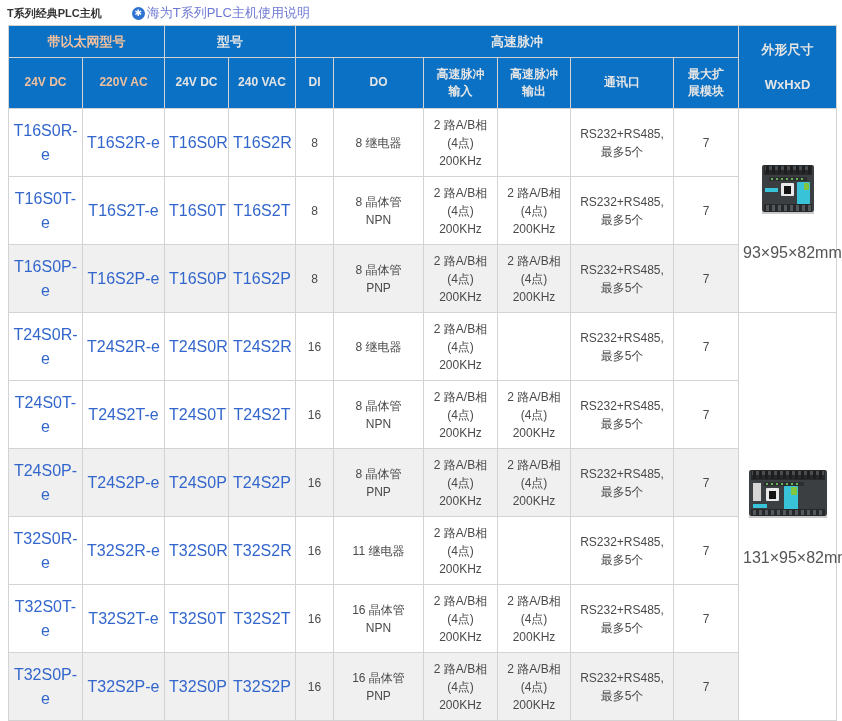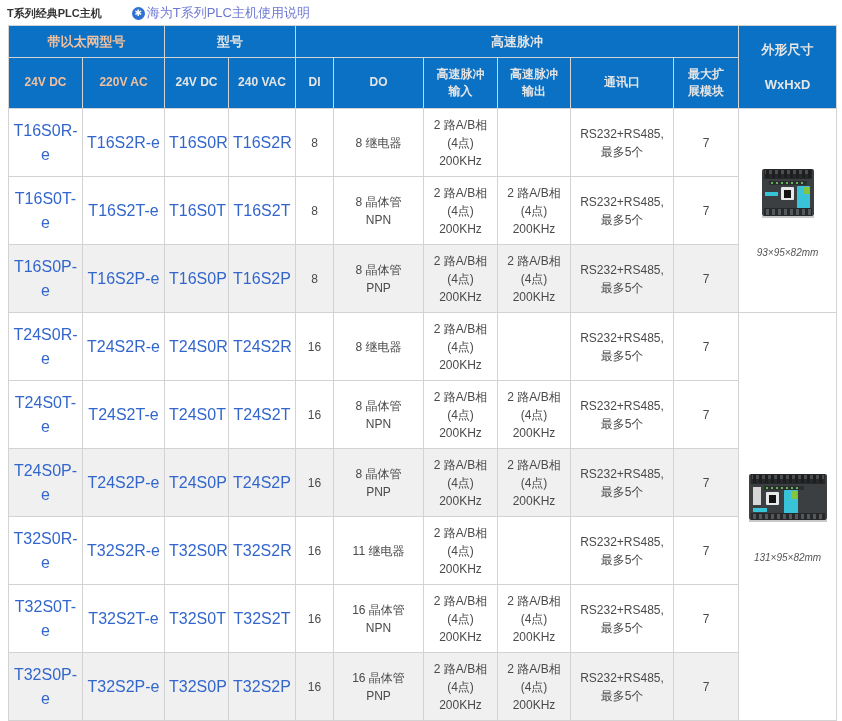--- a/index.html
+++ b/index.html
@@ -22,21 +22,21 @@
   tr.hdr-sub th { height: 51px; font-size: 12px; line-height: 1.45; padding: 2px; }
   th.accent { color: #f0c09e; }
   th.dims-hdr { font-size: 12px; line-height: 1.2; }
   .dims-hdr .l1 { margin-bottom: 4px; font-size: 13px; }
   tbody tr { height: 68px; }
   tbody td { font-size: 12px; color: #4a4a4a; line-height: 1.5; padding: 2px 4px; }
   tbody tr.shaded td { background: #f0f0f0; }
   tbody td.dim-cell { background: #ffffff; }
   a.model-link { color: #3366cc; text-decoration: none; cursor: pointer; font-size: 16px; }
   .dim-cell { vertical-align: middle; }
-  .dim-text { font-size: 10px; color: #555555; margin-top: 2px; font-style: italic; }
+  .dim-text { font-size: 16px; color: #555555; margin-top: 2px; }
   .plc-img { display: block; margin: 0 auto; }
 </style>
 </head>
 <body>
 
 <div class="topbar">
   <span class="page-title">T系列经典PLC主机</span>
   <a class="doc-link">
     <span class="gear">✱</span>
     <span>海为T系列PLC主机使用说明</span>

